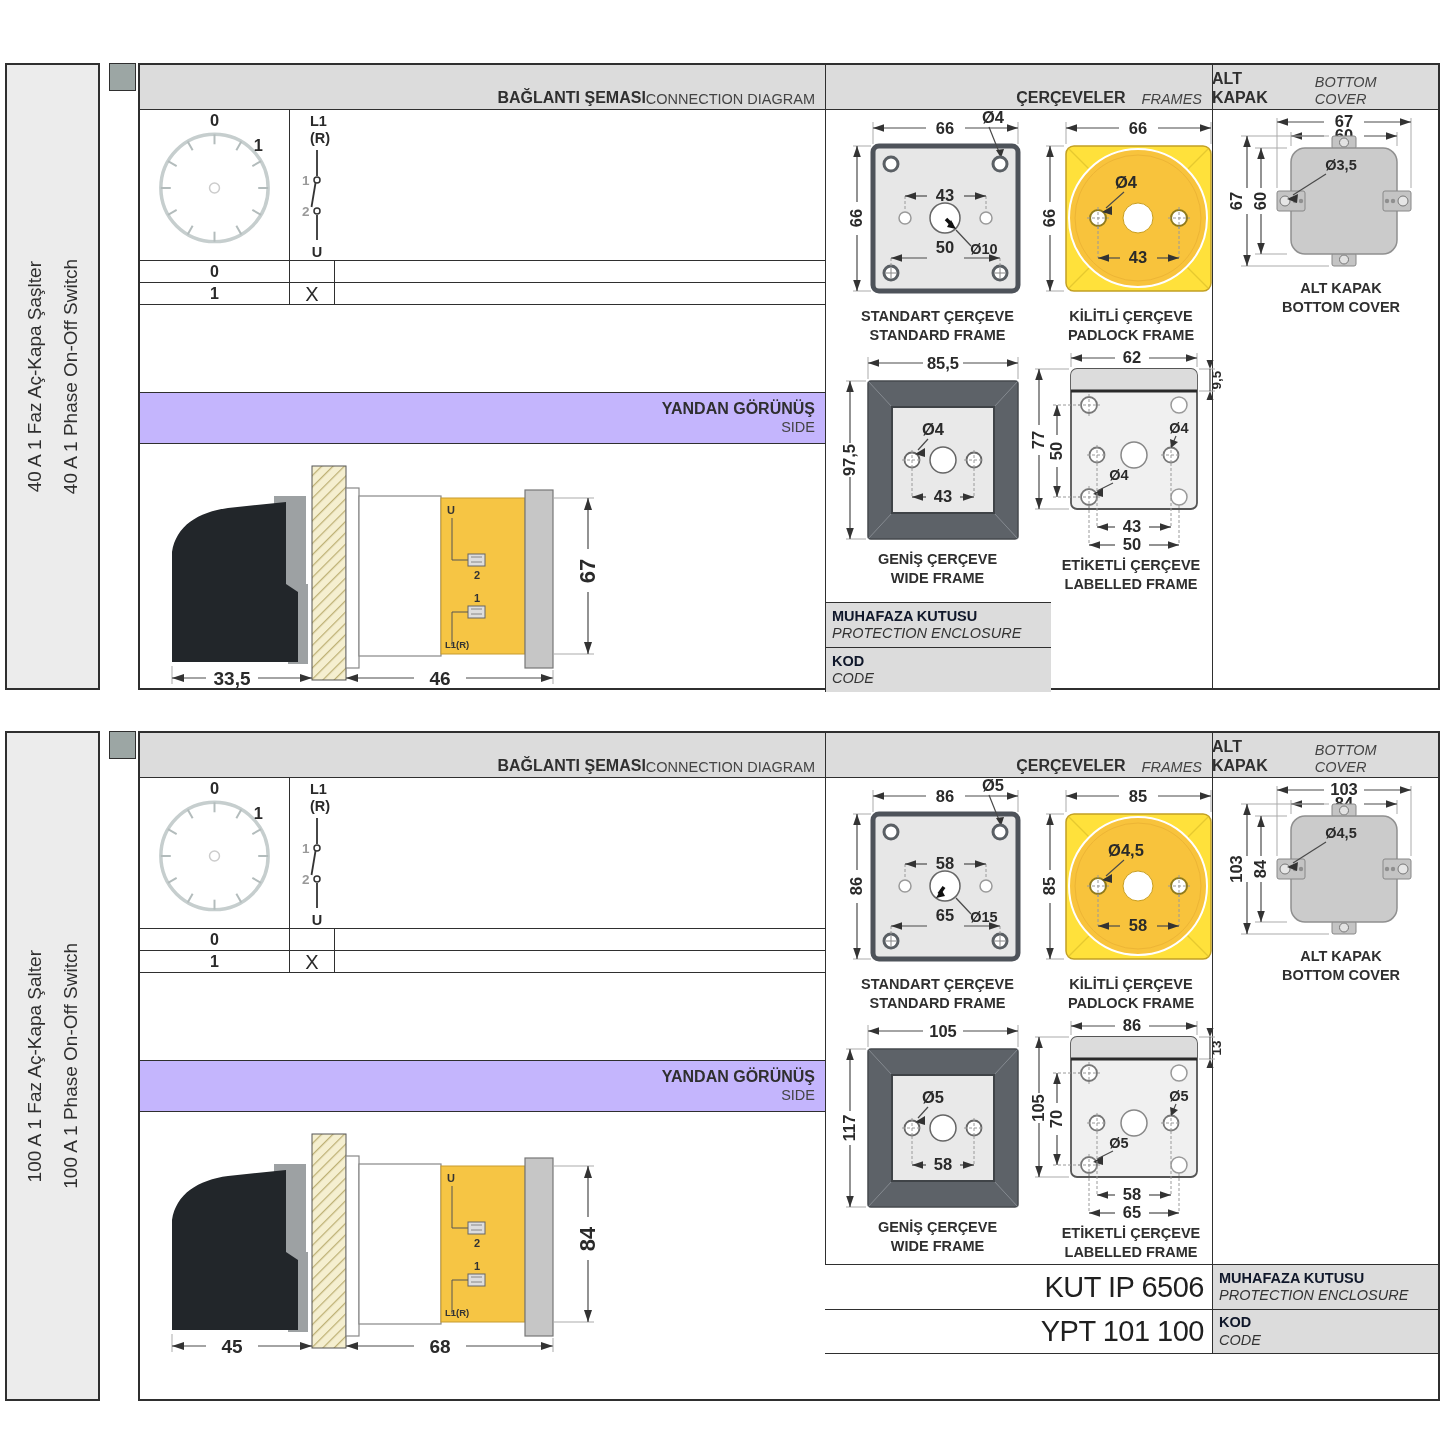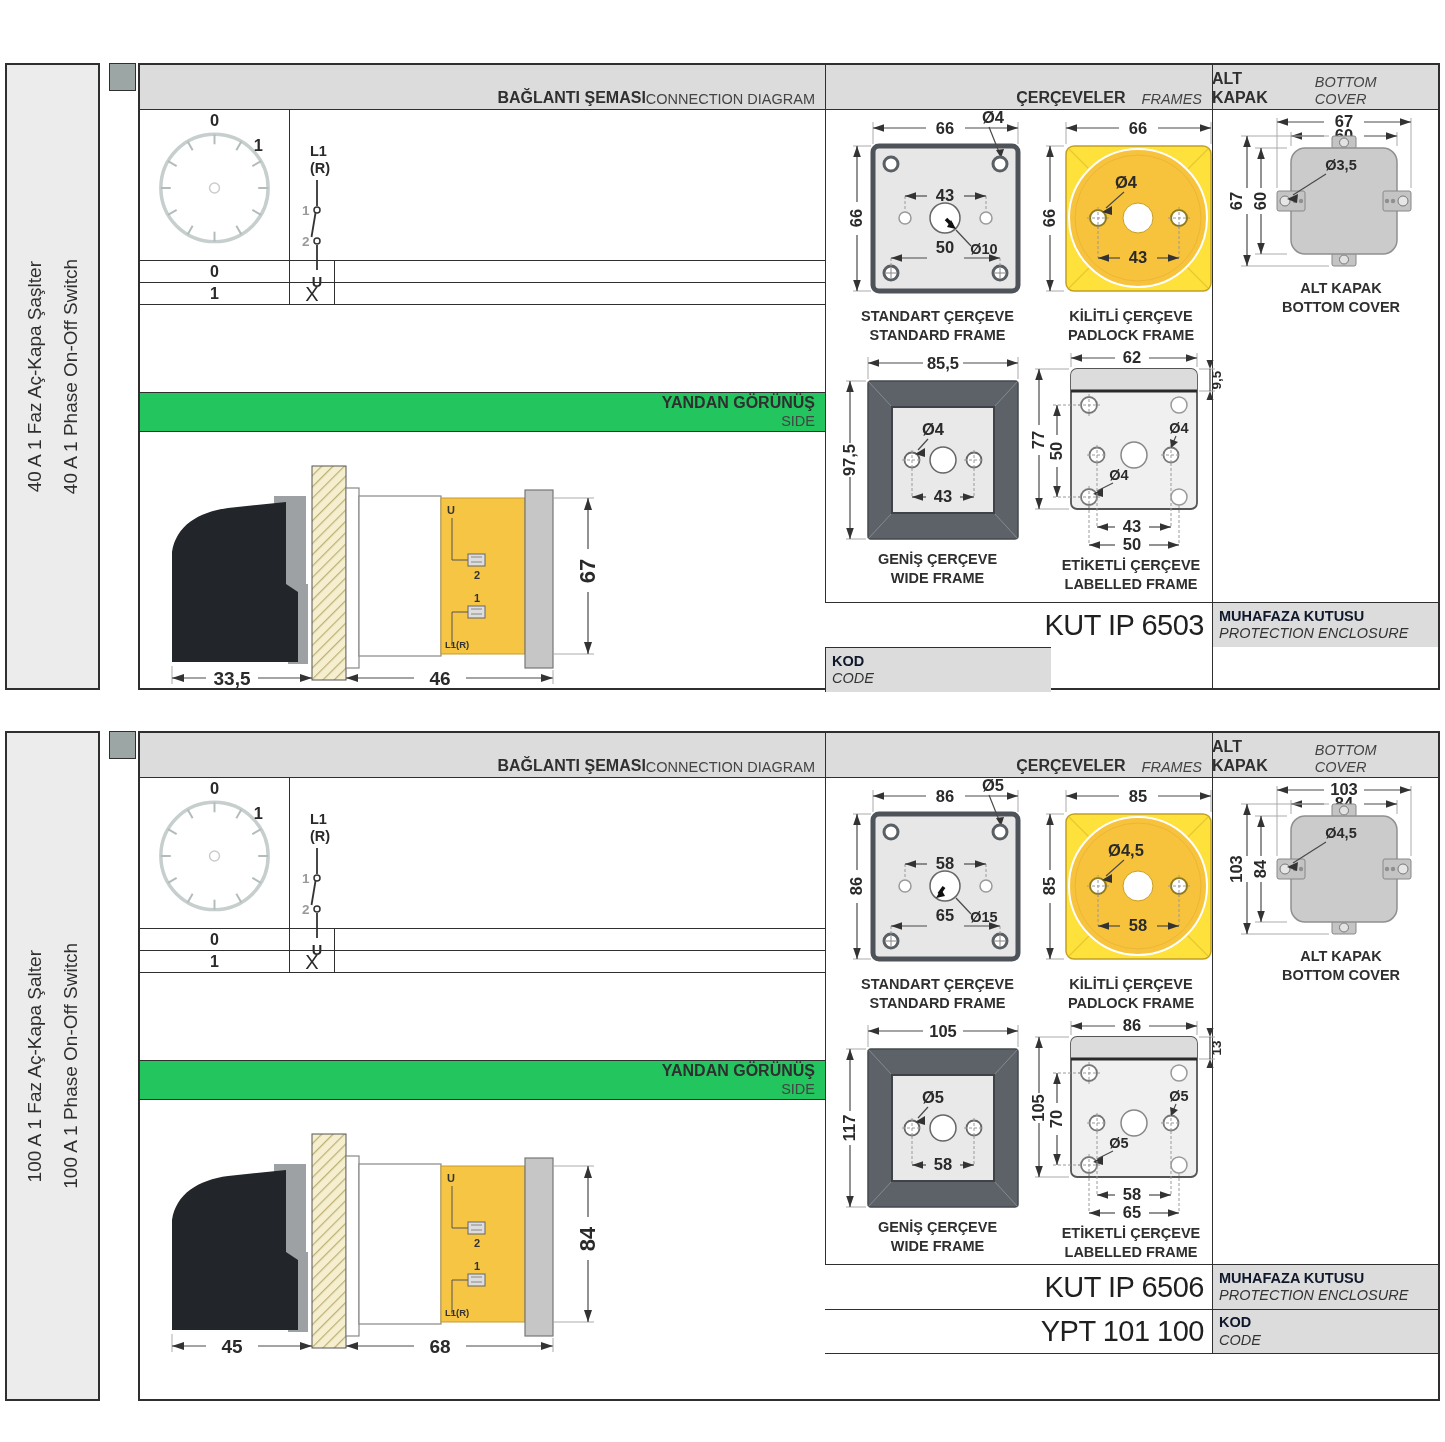--- a/index.html
+++ b/index.html
@@ -34,31 +34,31 @@
   .tr  { font-weight:bold; font-size:16px; color:#2F2F2F; line-height:1.18; }
   .en  { font-size:14.5px; color:#444; line-height:1.18; }
   .it  { font-style:italic;margin-left:16px; }
 
   .vline { position:absolute; top:0; bottom:0; width:0; border-left:1.5px solid #2F2F2F; }
   .vl1 { left:685px; } .vl2 { left:1072px; }
   #p2 .vline { bottom:48px; }
 
   .dialcell { position:absolute; left:0; top:45px; width:150px; height:150px;
               border-right:1.5px solid #2F2F2F; display:flex; align-items:center; justify-content:center; }
-  .symcell  { position:absolute; left:150px; top:45px; width:200px; height:150px;margin-top:30px; }
+  .symcell  { position:absolute; left:150px; top:45px; width:200px; height:150px; }
 
   .ctable { position:absolute; left:0; top:195px; width:685px; border-top:1.5px solid #2F2F2F; }
   .crow { display:flex; height:22px; border-bottom:1.5px solid #2F2F2F; }
   .cpos { width:150px; border-right:1.5px solid #2F2F2F; display:flex; align-items:center;
           justify-content:center; font-weight:bold; font-size:16px; }
   .cmark{ width:45px; border-right:1.5px solid #2F2F2F; display:flex; align-items:center;
           justify-content:center; font-size:20px; line-height:1; }
   .cfill{ flex:1; }
 
-  .sideband { position:absolute; left:0; top:327px; width:685px; height:40px; background:#22c55e;
+  .sideband { position:absolute; left:0; top:327px; width:685px; height:52px; background:#c4b5fd;
               border-top:1.5px solid #2F2F2F; border-bottom:1.5px solid #2F2F2F;
               display:flex; flex-direction:column; justify-content:center; align-items:flex-end;
               padding-right:10px; }
   .sidearea { position:absolute; left:0; top:377px; width:685px; bottom:0; }
   .sideview { position:absolute; left:22px; top:2px; }
 
   .fcell { position:absolute; display:flex; flex-direction:column; align-items:center;margin-left:16px; }
   .fc-std { left:685px; top:45px;  width:193px; }
   .fc-pad { left:878px; top:45px;  width:194px; }
   .fc-wid { left:685px; top:282px; width:193px; }
@@ -487,21 +487,20 @@
         <circle cx="174" cy="91" r="5" fill="#E6E6E6" stroke="#777" stroke-width="1"></circle>
         <text class="dt15" x="112" y="60" text-anchor="middle">Ø3,5</text>
         <line class="dl" x1="97" y1="64" x2="64" y2="85"></line>
           <path class="ah" d="M58,89 l11,-5 l-1,9 z"></path>
       </svg>
       <div class="ftitle">ALT KAPAK</div>
       <div class="ftitle">BOTTOM COVER</div>
     </div>
 
     <div class="rowC">
-      <div class="codecell">KUT IP 6503</div>
       <div class="codelabel">
         <div class="cl-tr">MUHAFAZA KUTUSU</div>
         <div class="cl-en">PROTECTION ENCLOSURE</div>
       </div>
     </div>
     <div class="rowD">
       <div class="codelabel">
         <div class="cl-tr">KOD</div>
         <div class="cl-en">CODE</div>
       </div>

